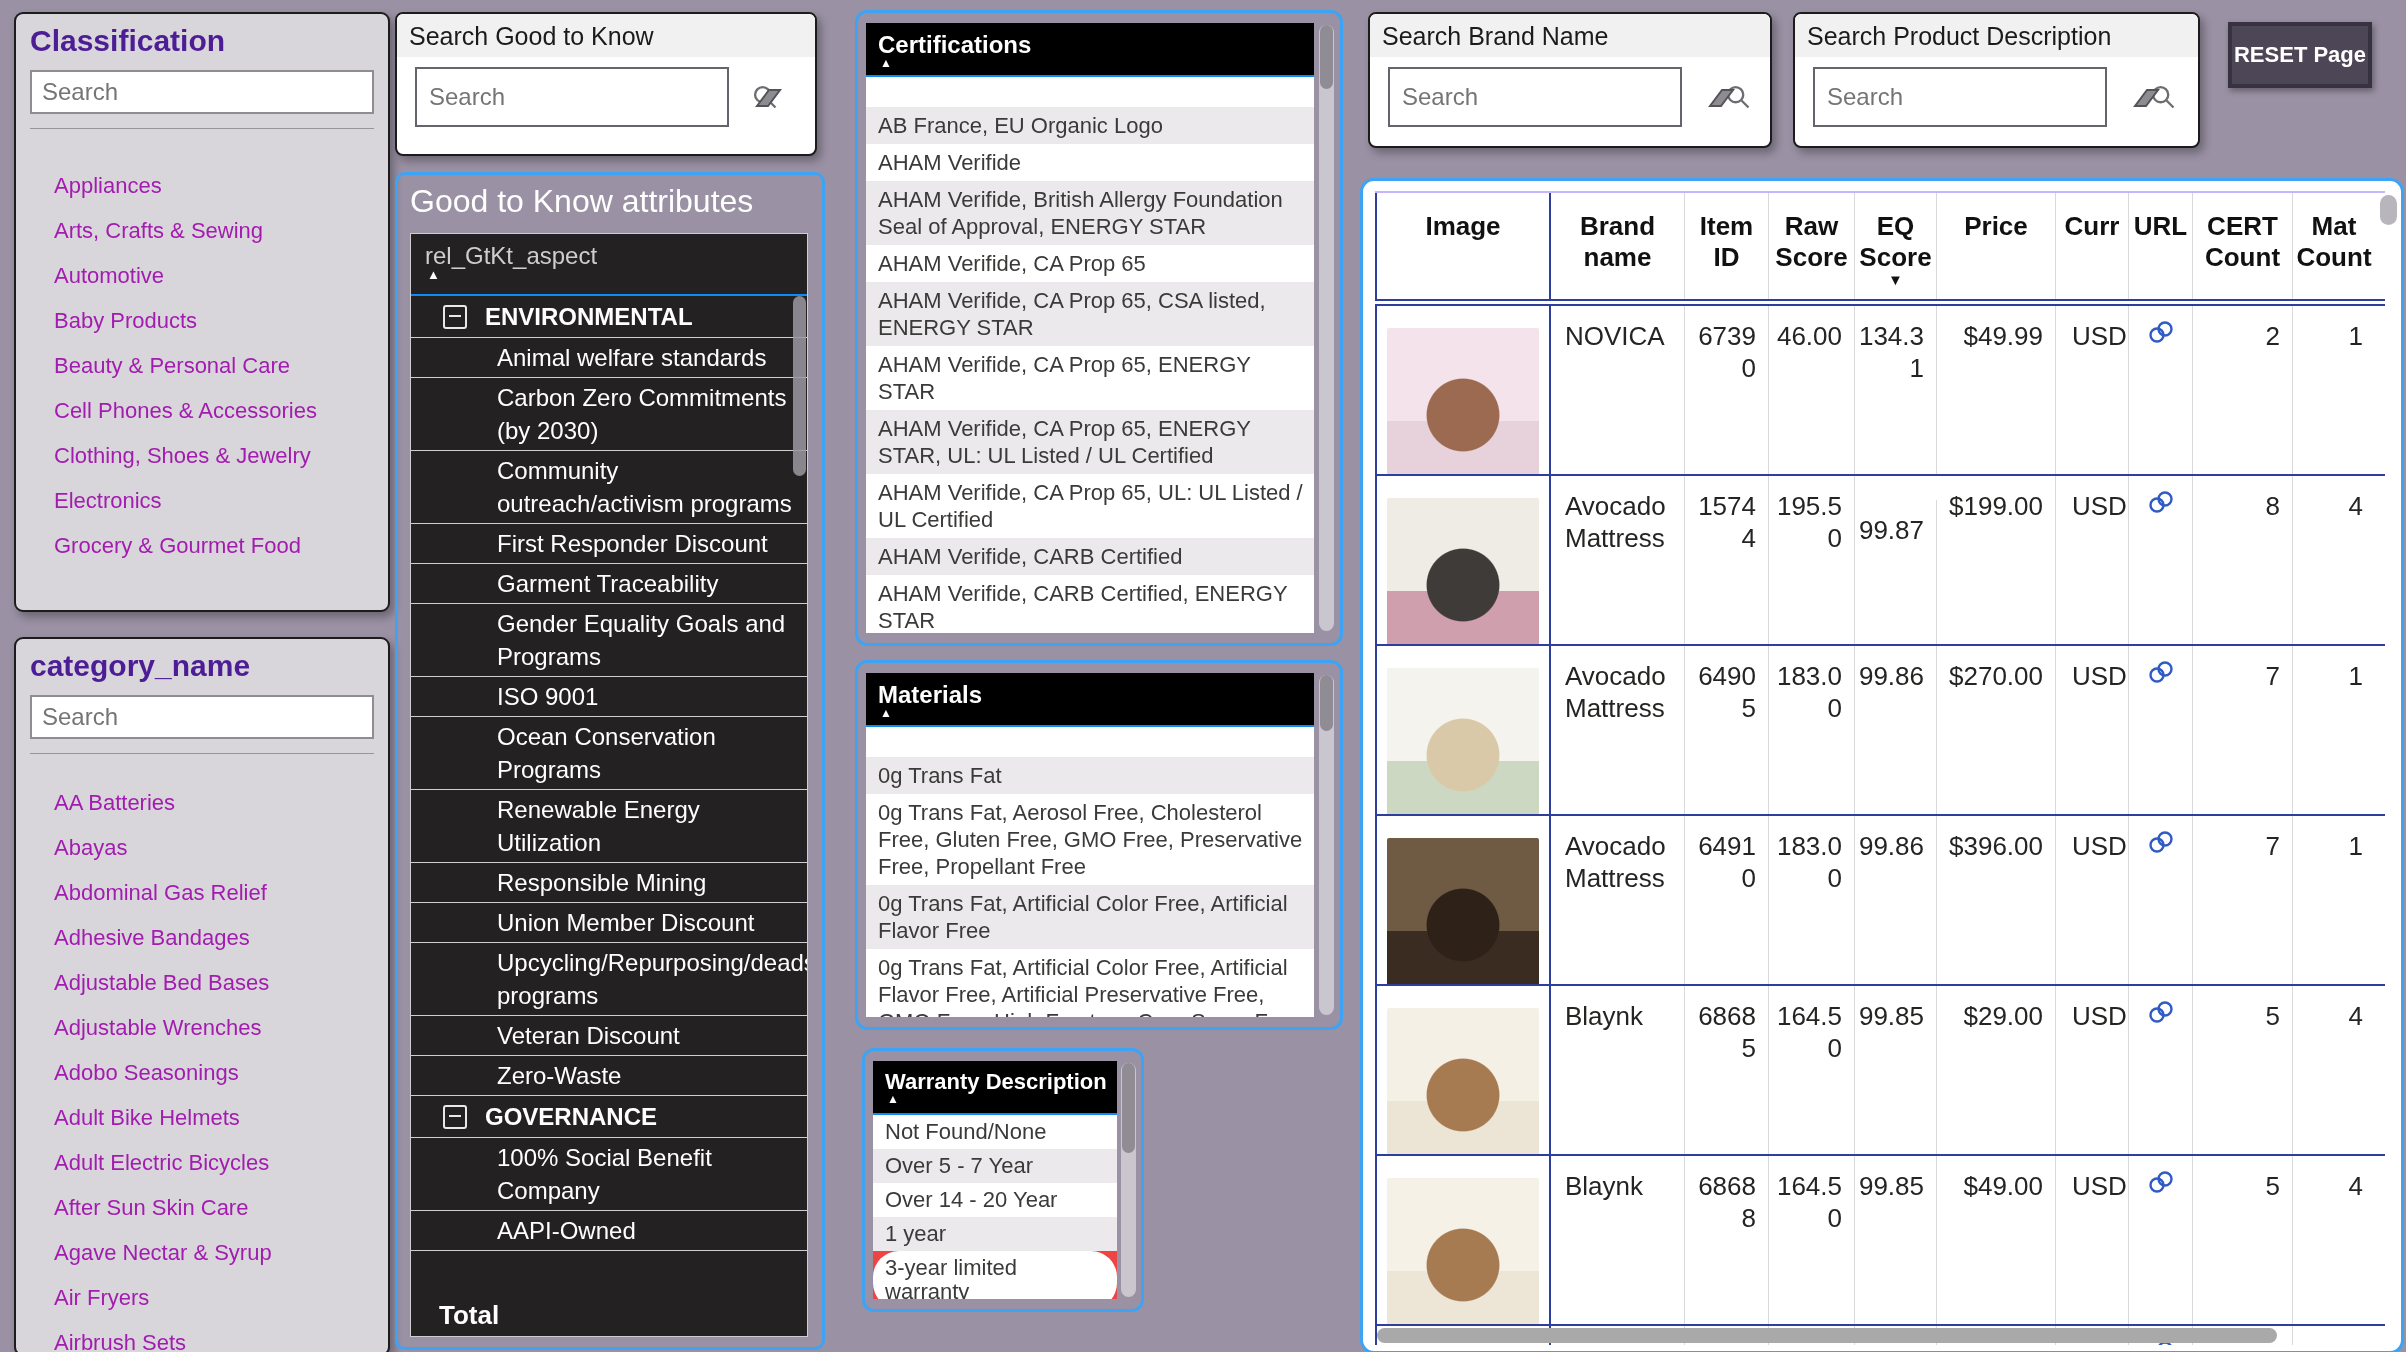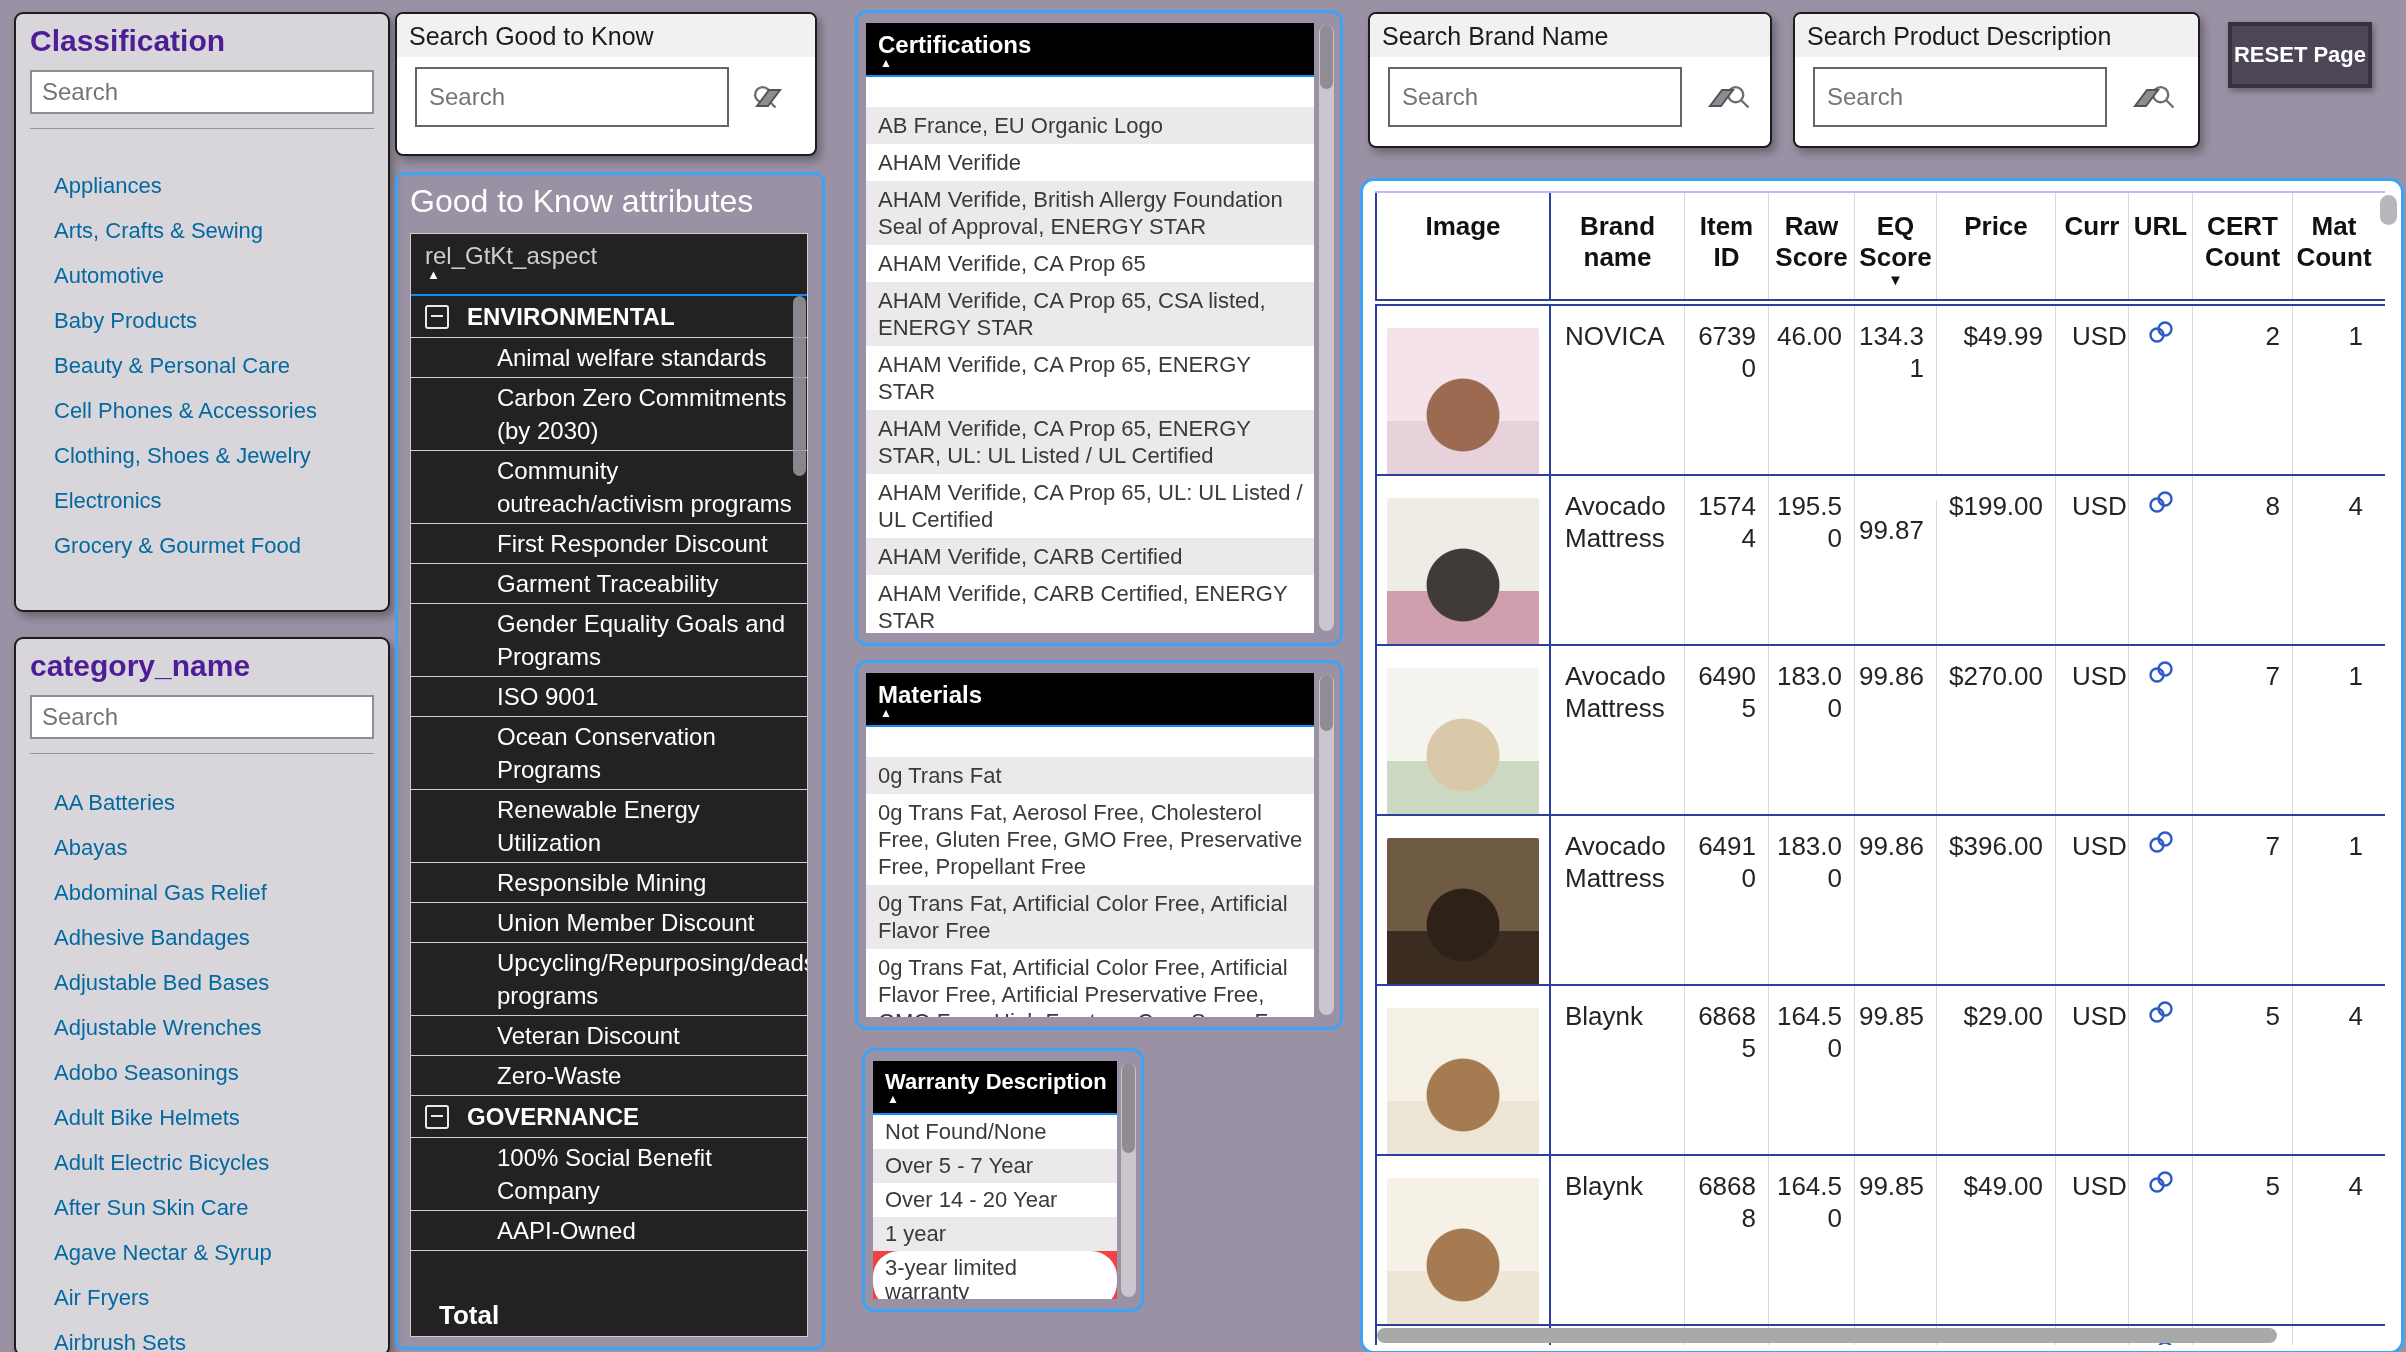--- a/index.html
+++ b/index.html
@@ -9,21 +9,21 @@
   
   .slicer-card{position:absolute;background:#d9d6db;border:2px solid #1c1c1c;border-radius:9px;
     box-shadow:4px 5px 8px rgba(0,0,0,.3);overflow:hidden;}
   .slicer-title{font-size:30px;font-weight:bold;color:#4c1d95;padding:10px 14px 6px 14px;}
   .slicer-search{margin:6px 14px 0 14px;height:40px;background:#fff;border:2px solid #8f8d92;
     display:flex;align-items:center;}
   .slicer-search input{border:none;outline:none;font-size:24px;color:#333;width:100%;
     padding:0 10px;background:transparent;font-family:inherit;}
   .slicer-divider{height:1px;background:#97959b;margin:14px 14px 0 14px;}
   .slicer-items{padding:34px 0 0 38px;}
-  .slicer-item{font-size:22px;color:#0369a1;height:45px;line-height:45px;white-space:nowrap;}
+  .slicer-item{font-size:22px;color:#a21caf;height:45px;line-height:45px;white-space:nowrap;}
 
   
   .search-card{position:absolute;background:#fff;border:2px solid #1c1c1c;border-radius:8px;
     box-shadow:4px 5px 8px rgba(0,0,0,.3);overflow:hidden;}
   .search-card .head{background:#f2f1f2;font-size:25px;color:#1b1b1b;padding:8px 12px 6px 12px;}
   .search-card .body{display:flex;align-items:center;padding:10px 14px 14px 18px;background:#fff;}
   .search-box{flex:0 0 auto;display:flex;align-items:center;border:2px solid #66646a;height:56px;
     background:#fff;}
   .search-box input{border:none;outline:none;font-size:24px;color:#333;flex:1;padding:0 12px;
     background:transparent;font-family:inherit;}
@@ -32,21 +32,21 @@
   
   .gtk-panel{position:absolute;border:3px solid #3da4f5;border-radius:10px;}
   .gtk-title{color:#fff;font-size:32px;padding:8px 4px 10px 12px;}
   .gtk-list{position:absolute;left:12px;right:14px;top:58px;bottom:10px;background:#242122;
     border:1px solid #cfcdd1;overflow:hidden;}
   .gtk-head{color:#cfcdd0;font-size:24px;padding:8px 0 0 14px;height:52px;border-bottom:2px solid #0f8af9;}
   .gtk-sort{color:#fff;font-size:13px;line-height:10px;padding-left:2px;}
   .gtk-scroll-body{position:absolute;top:62px;bottom:40px;left:0;right:0;overflow:hidden;}
   .gtk-row{border-bottom:1px solid #cfcdd1;color:#fff;font-size:24px;line-height:33px;
     padding:3px 6px 3px 86px;}
-  .gtk-group{display:flex;align-items:center;gap:18px;padding:4px 6px 4px 14px;font-weight:bold;}
+  .gtk-group{display:flex;align-items:center;gap:18px;padding:4px 6px 4px 32px;font-weight:bold;}
   .collapse-box{width:20px;height:20px;border:2px solid #e9e9e9;border-radius:3px;position:relative;flex:0 0 auto;}
   .collapse-box::after{content:"";position:absolute;left:4px;right:4px;top:8px;height:2px;background:#e9e9e9;}
   .gtk-total{position:absolute;bottom:0;left:0;right:0;height:38px;background:#242122;
     color:#fff;font-weight:bold;font-size:26px;padding-left:28px;line-height:34px;}
   .gtk-vscroll{position:absolute;right:1px;top:62px;width:13px;height:180px;background:#9b98a0;border-radius:7px;opacity:.85;}
 
   
   .list-panel{position:absolute;border:3px solid #3da4f5;border-radius:12px;}
   .list-inner{position:absolute;left:8px;top:10px;bottom:10px;right:26px;background:#ef4444;overflow:hidden;}
   .list-head{background:#000;color:#fff;font-weight:bold;font-size:24px;padding:8px 0 0 12px;height:44px;

